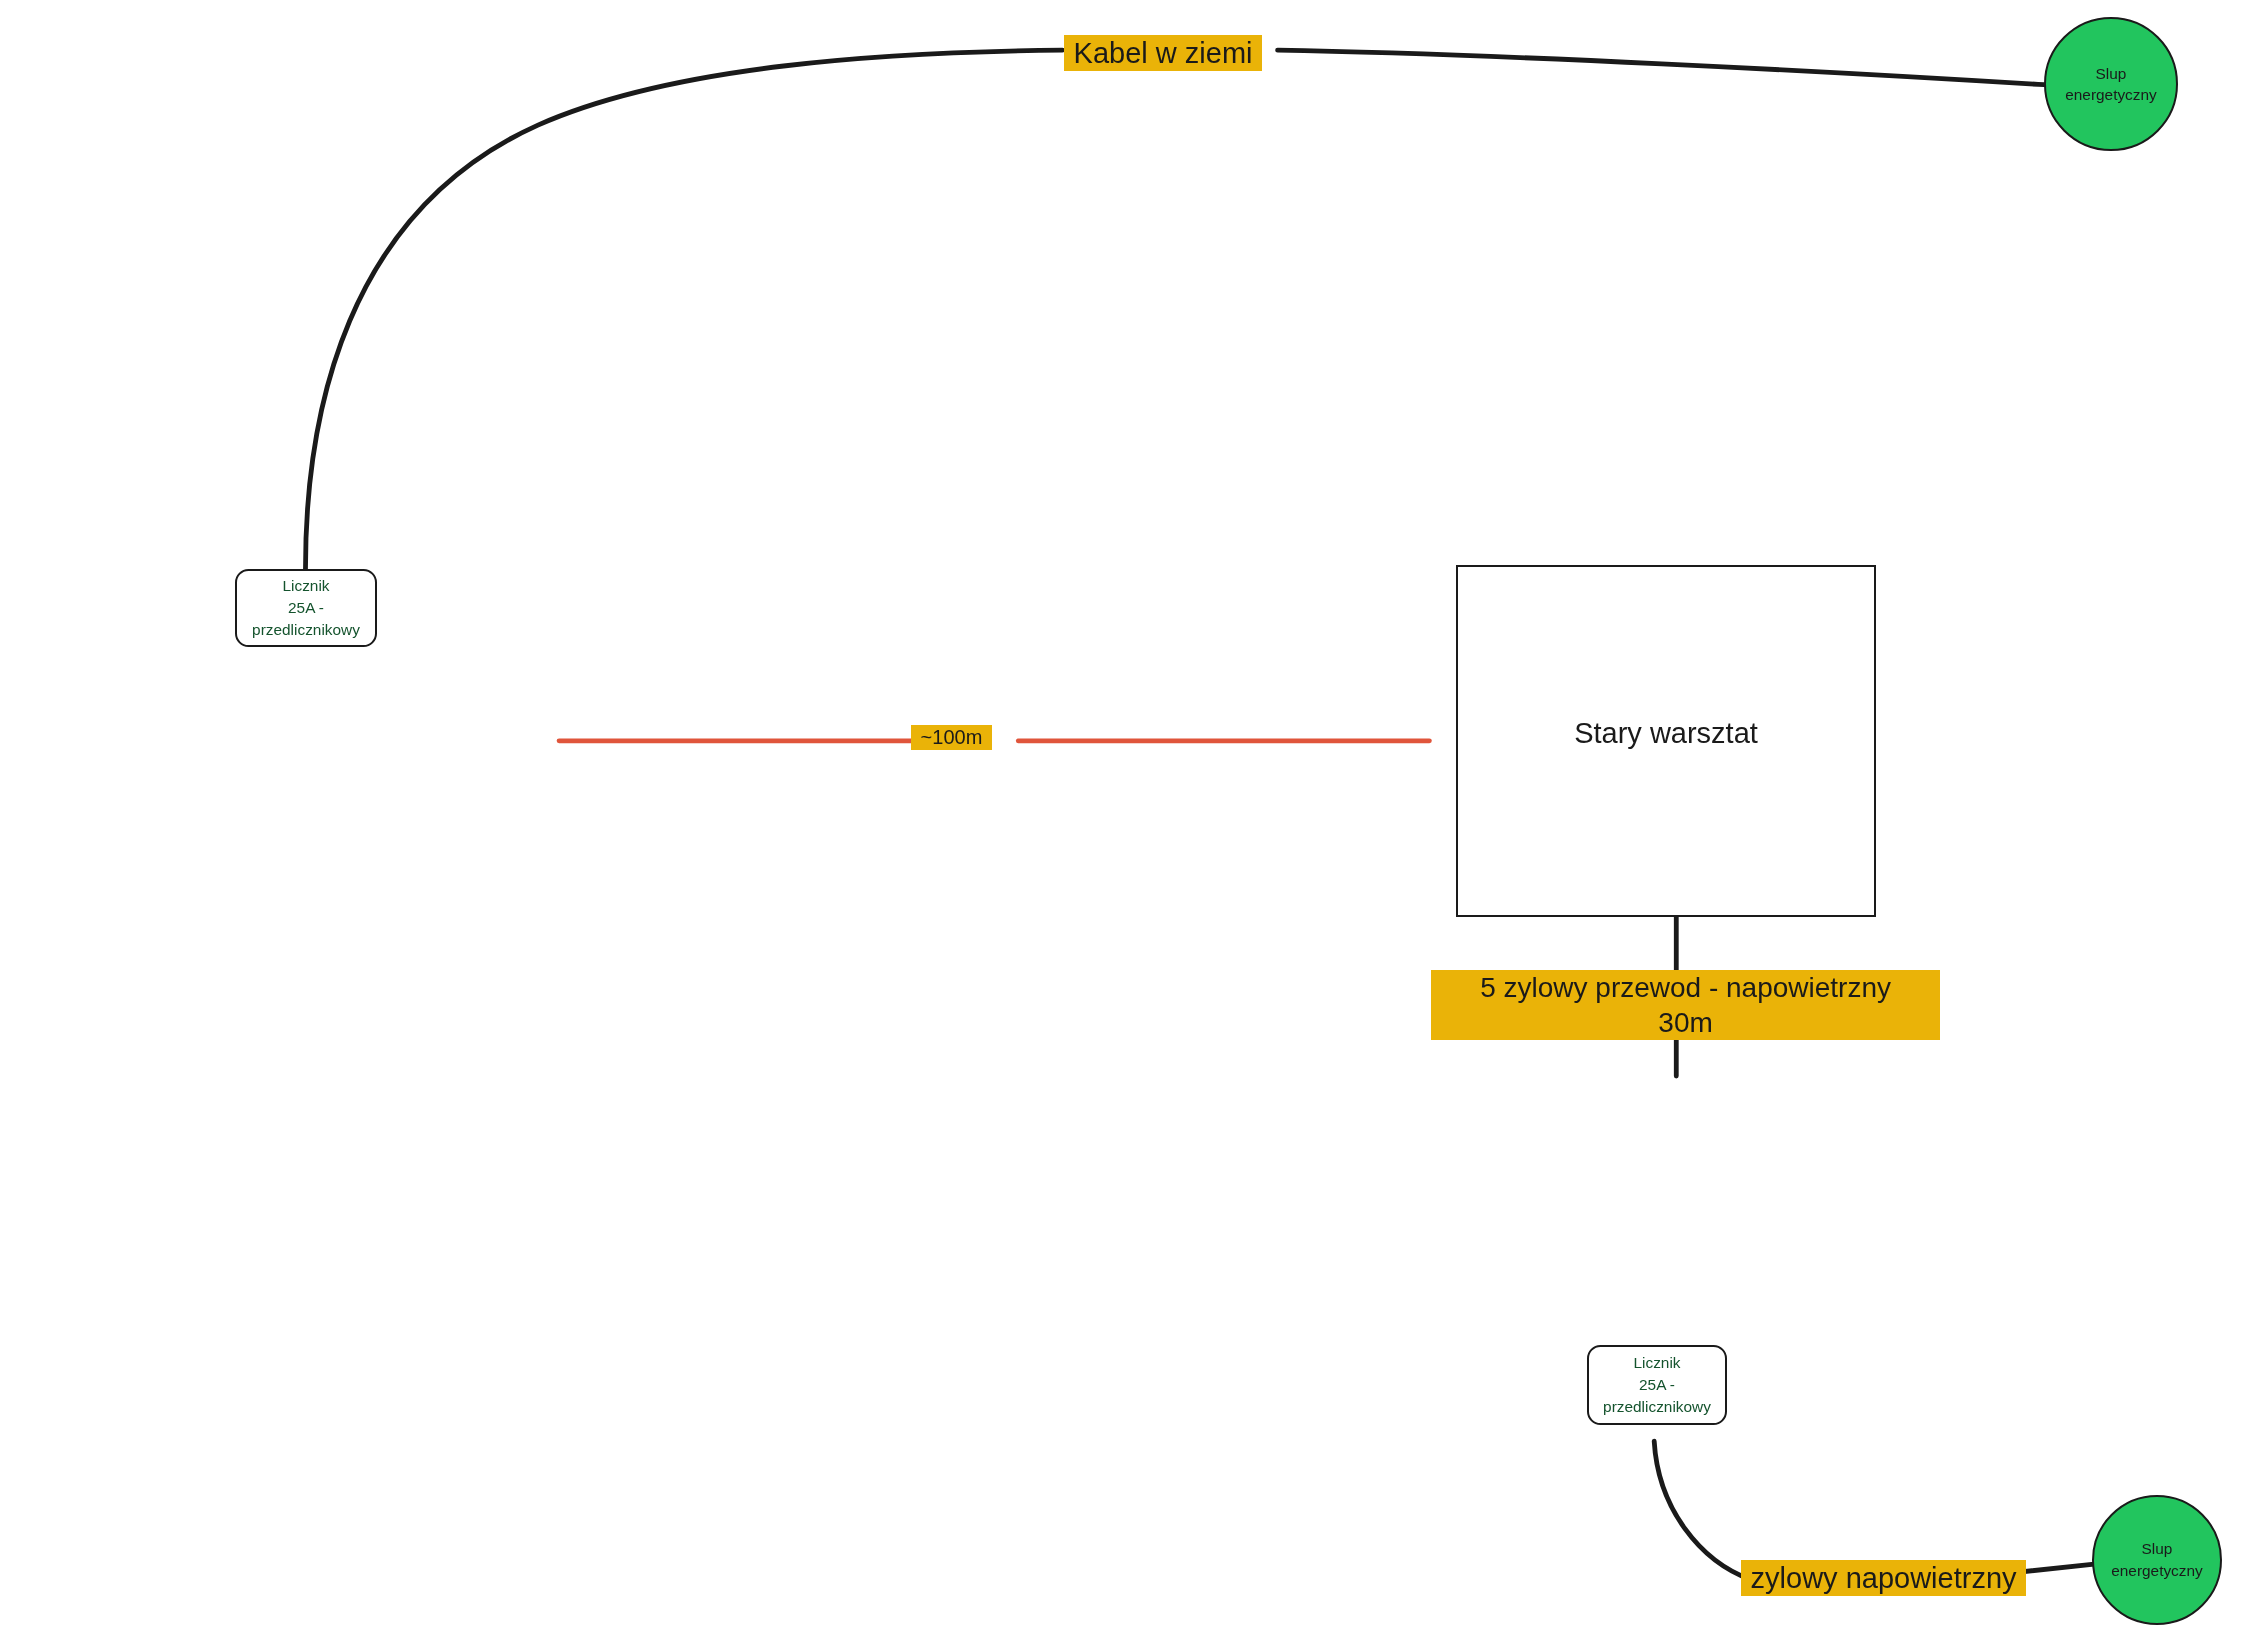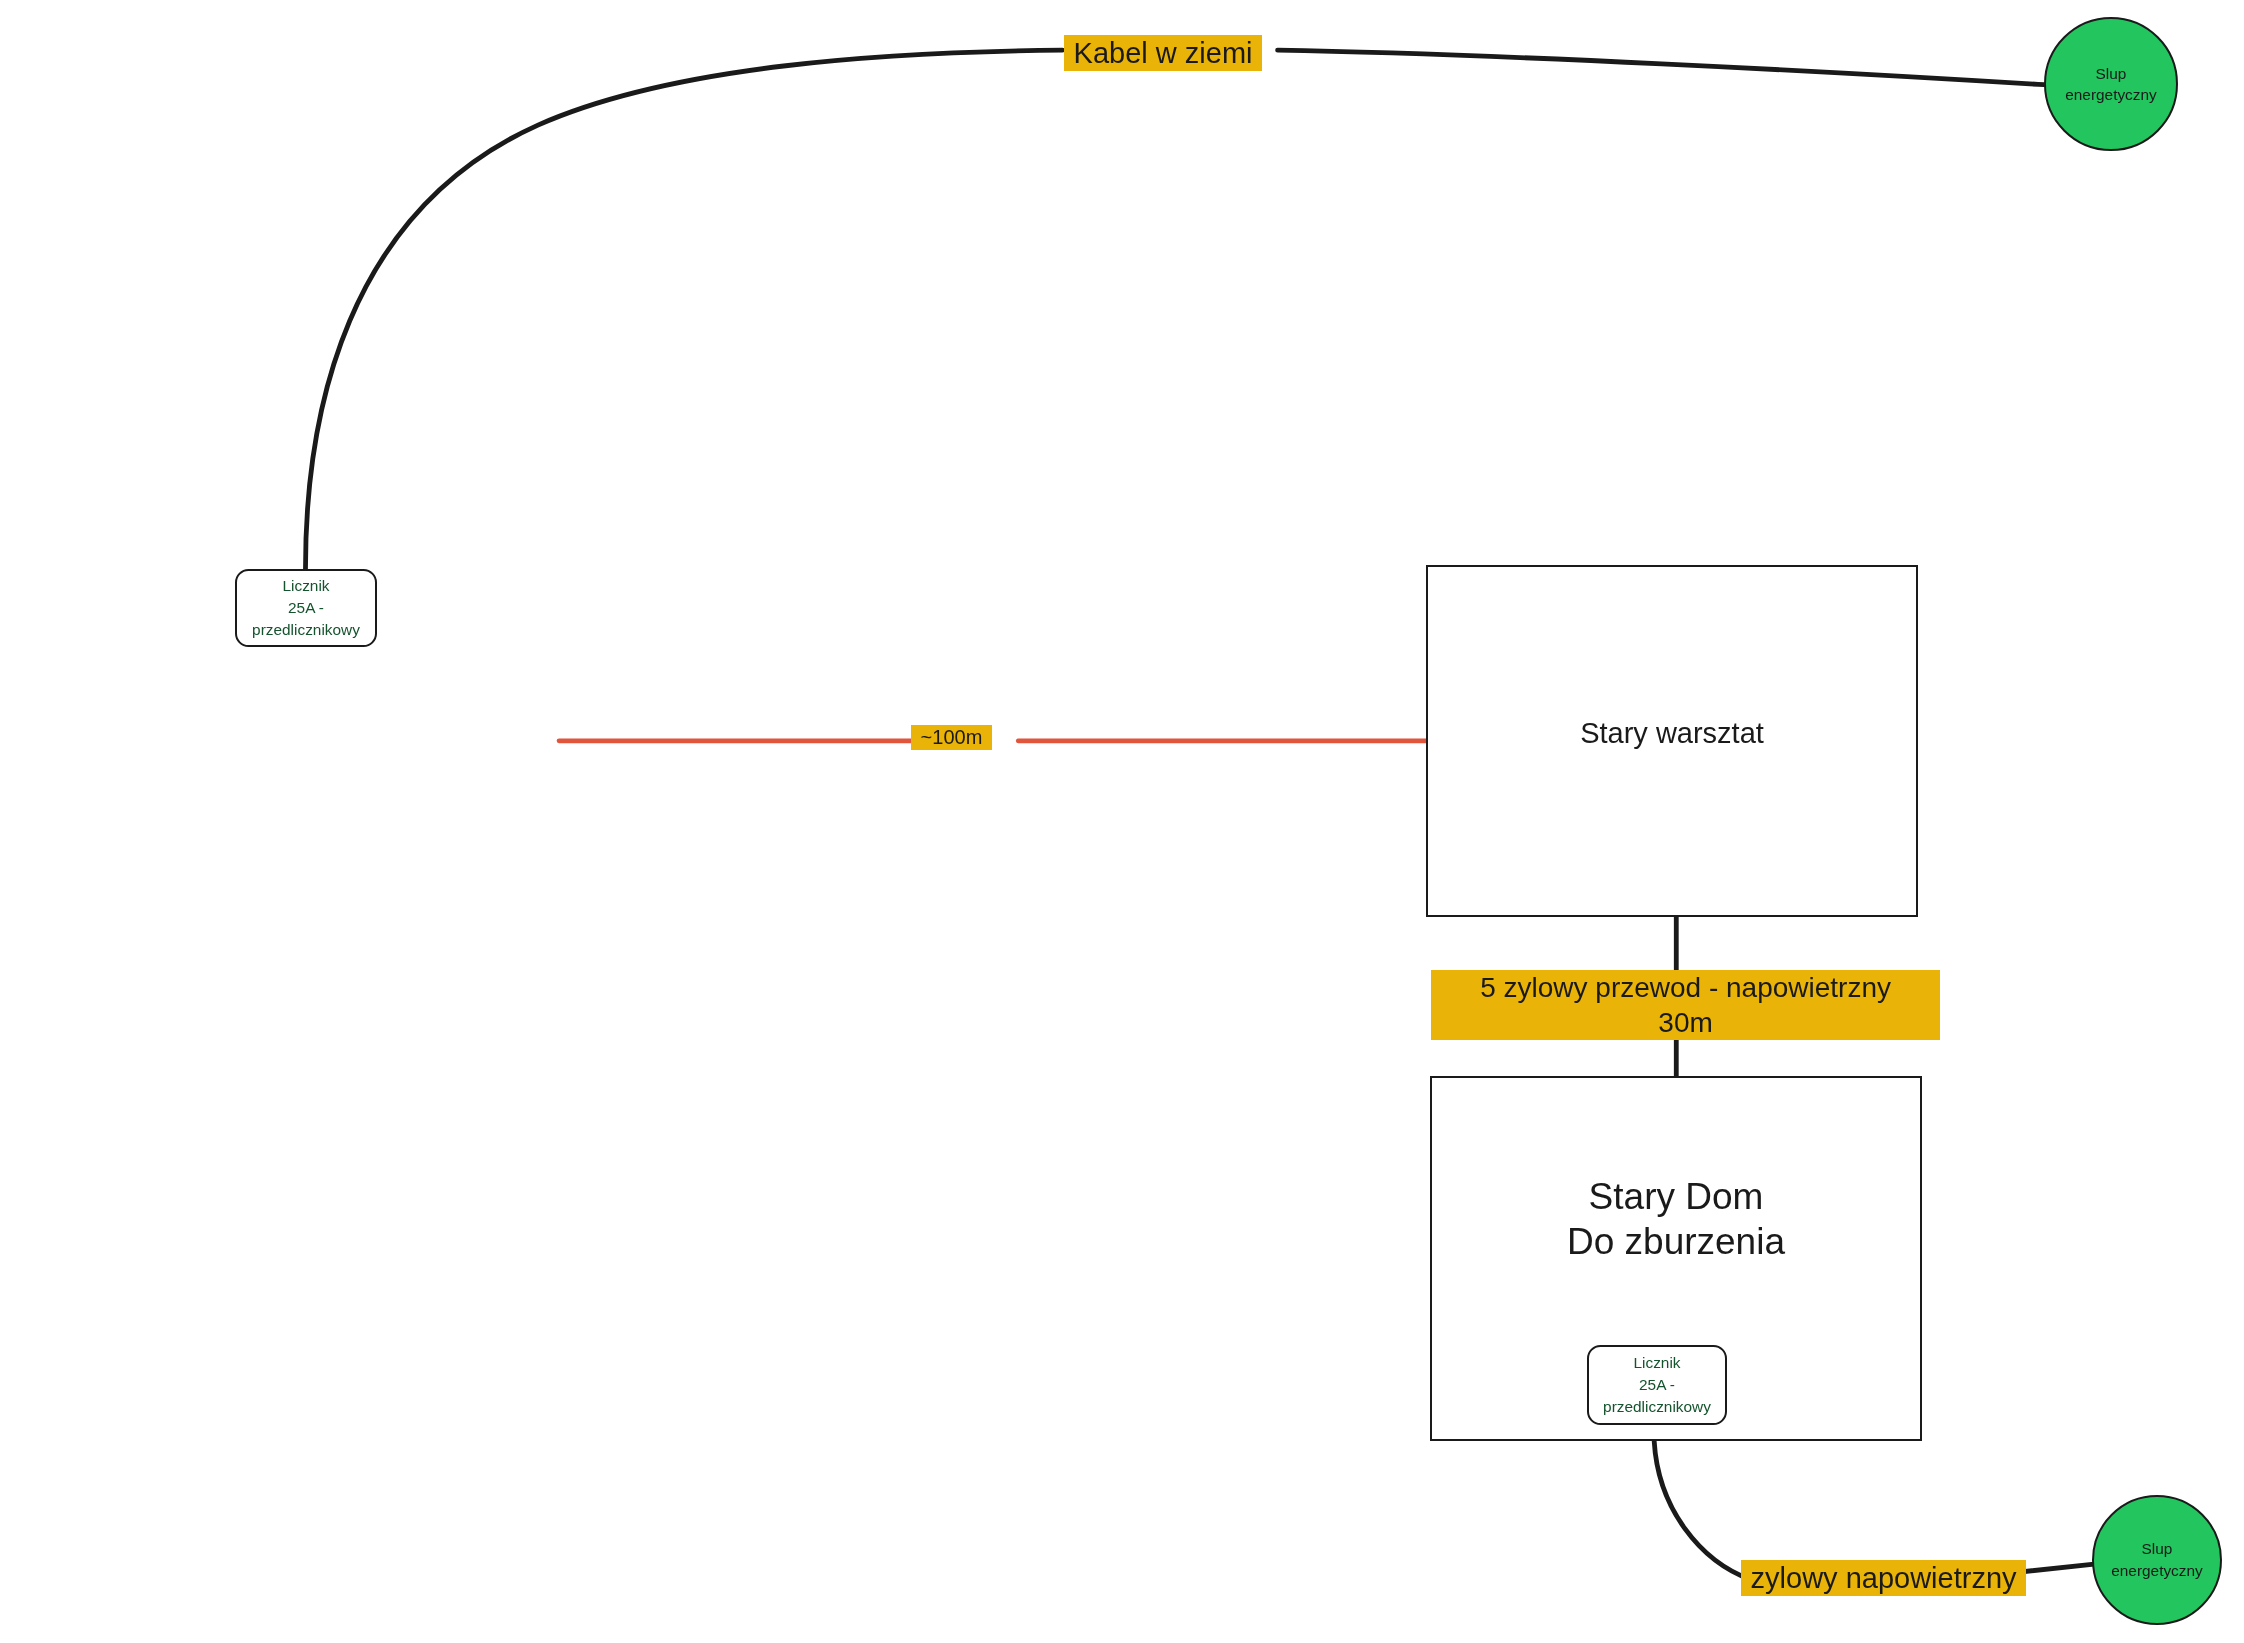--- a/index.html
+++ b/index.html
@@ -40,21 +40,21 @@
     left: 0;
     width: 100%;
     text-align: center;
     white-space: pre-line;
     line-height: 1.22;
     color: #1a1a1a;
   }
   #box-nowy-dom { left: 61px; top: 567px; width: 499px; height: 361px; }
   #label-nowy-dom { top: 125px; font-size: 38px; }
 
-  #box-stary-warsztat { left: 1426px; top: 565px; width: 492px; height: 352px; }
+  #box-stary-warsztat { left: 1456px; top: 565px; width: 420px; height: 352px; }
   #label-stary-warsztat { top: 149px; font-size: 29px; }
 
   #box-stary-dom { left: 1430px; top: 1076px; width: 492px; height: 365px; }
   #label-stary-dom { top: 96px; font-size: 37px; }
 
   
   .meter {
     position: absolute;
     box-sizing: border-box;
     border: 2.9px solid #1a1a1a;
@@ -129,24 +129,20 @@
   </svg>
 
   <div class="meter" id="meter-nowy-dom">Licznik
 25A -
 przedlicznikowy</div>
 
   <div class="box" id="box-stary-warsztat">
     <div class="box-label" id="label-stary-warsztat">Stary warsztat</div>
   </div>
 
-  <div class="box" id="box-stary-dom">
-    <div class="box-label" id="label-stary-dom">Stary Dom
-Do zburzenia</div>
-  </div>
   <div class="meter" id="meter-stary-dom">Licznik
 25A -
 przedlicznikowy</div>
 
   <div class="pole" id="pole-top">Slup
 energetyczny</div>
   <div class="pole" id="pole-bottom">Slup
 energetyczny</div>
 
   <div class="edge-label" id="label-kabel-ziemi">Kabel w ziemi</div>

